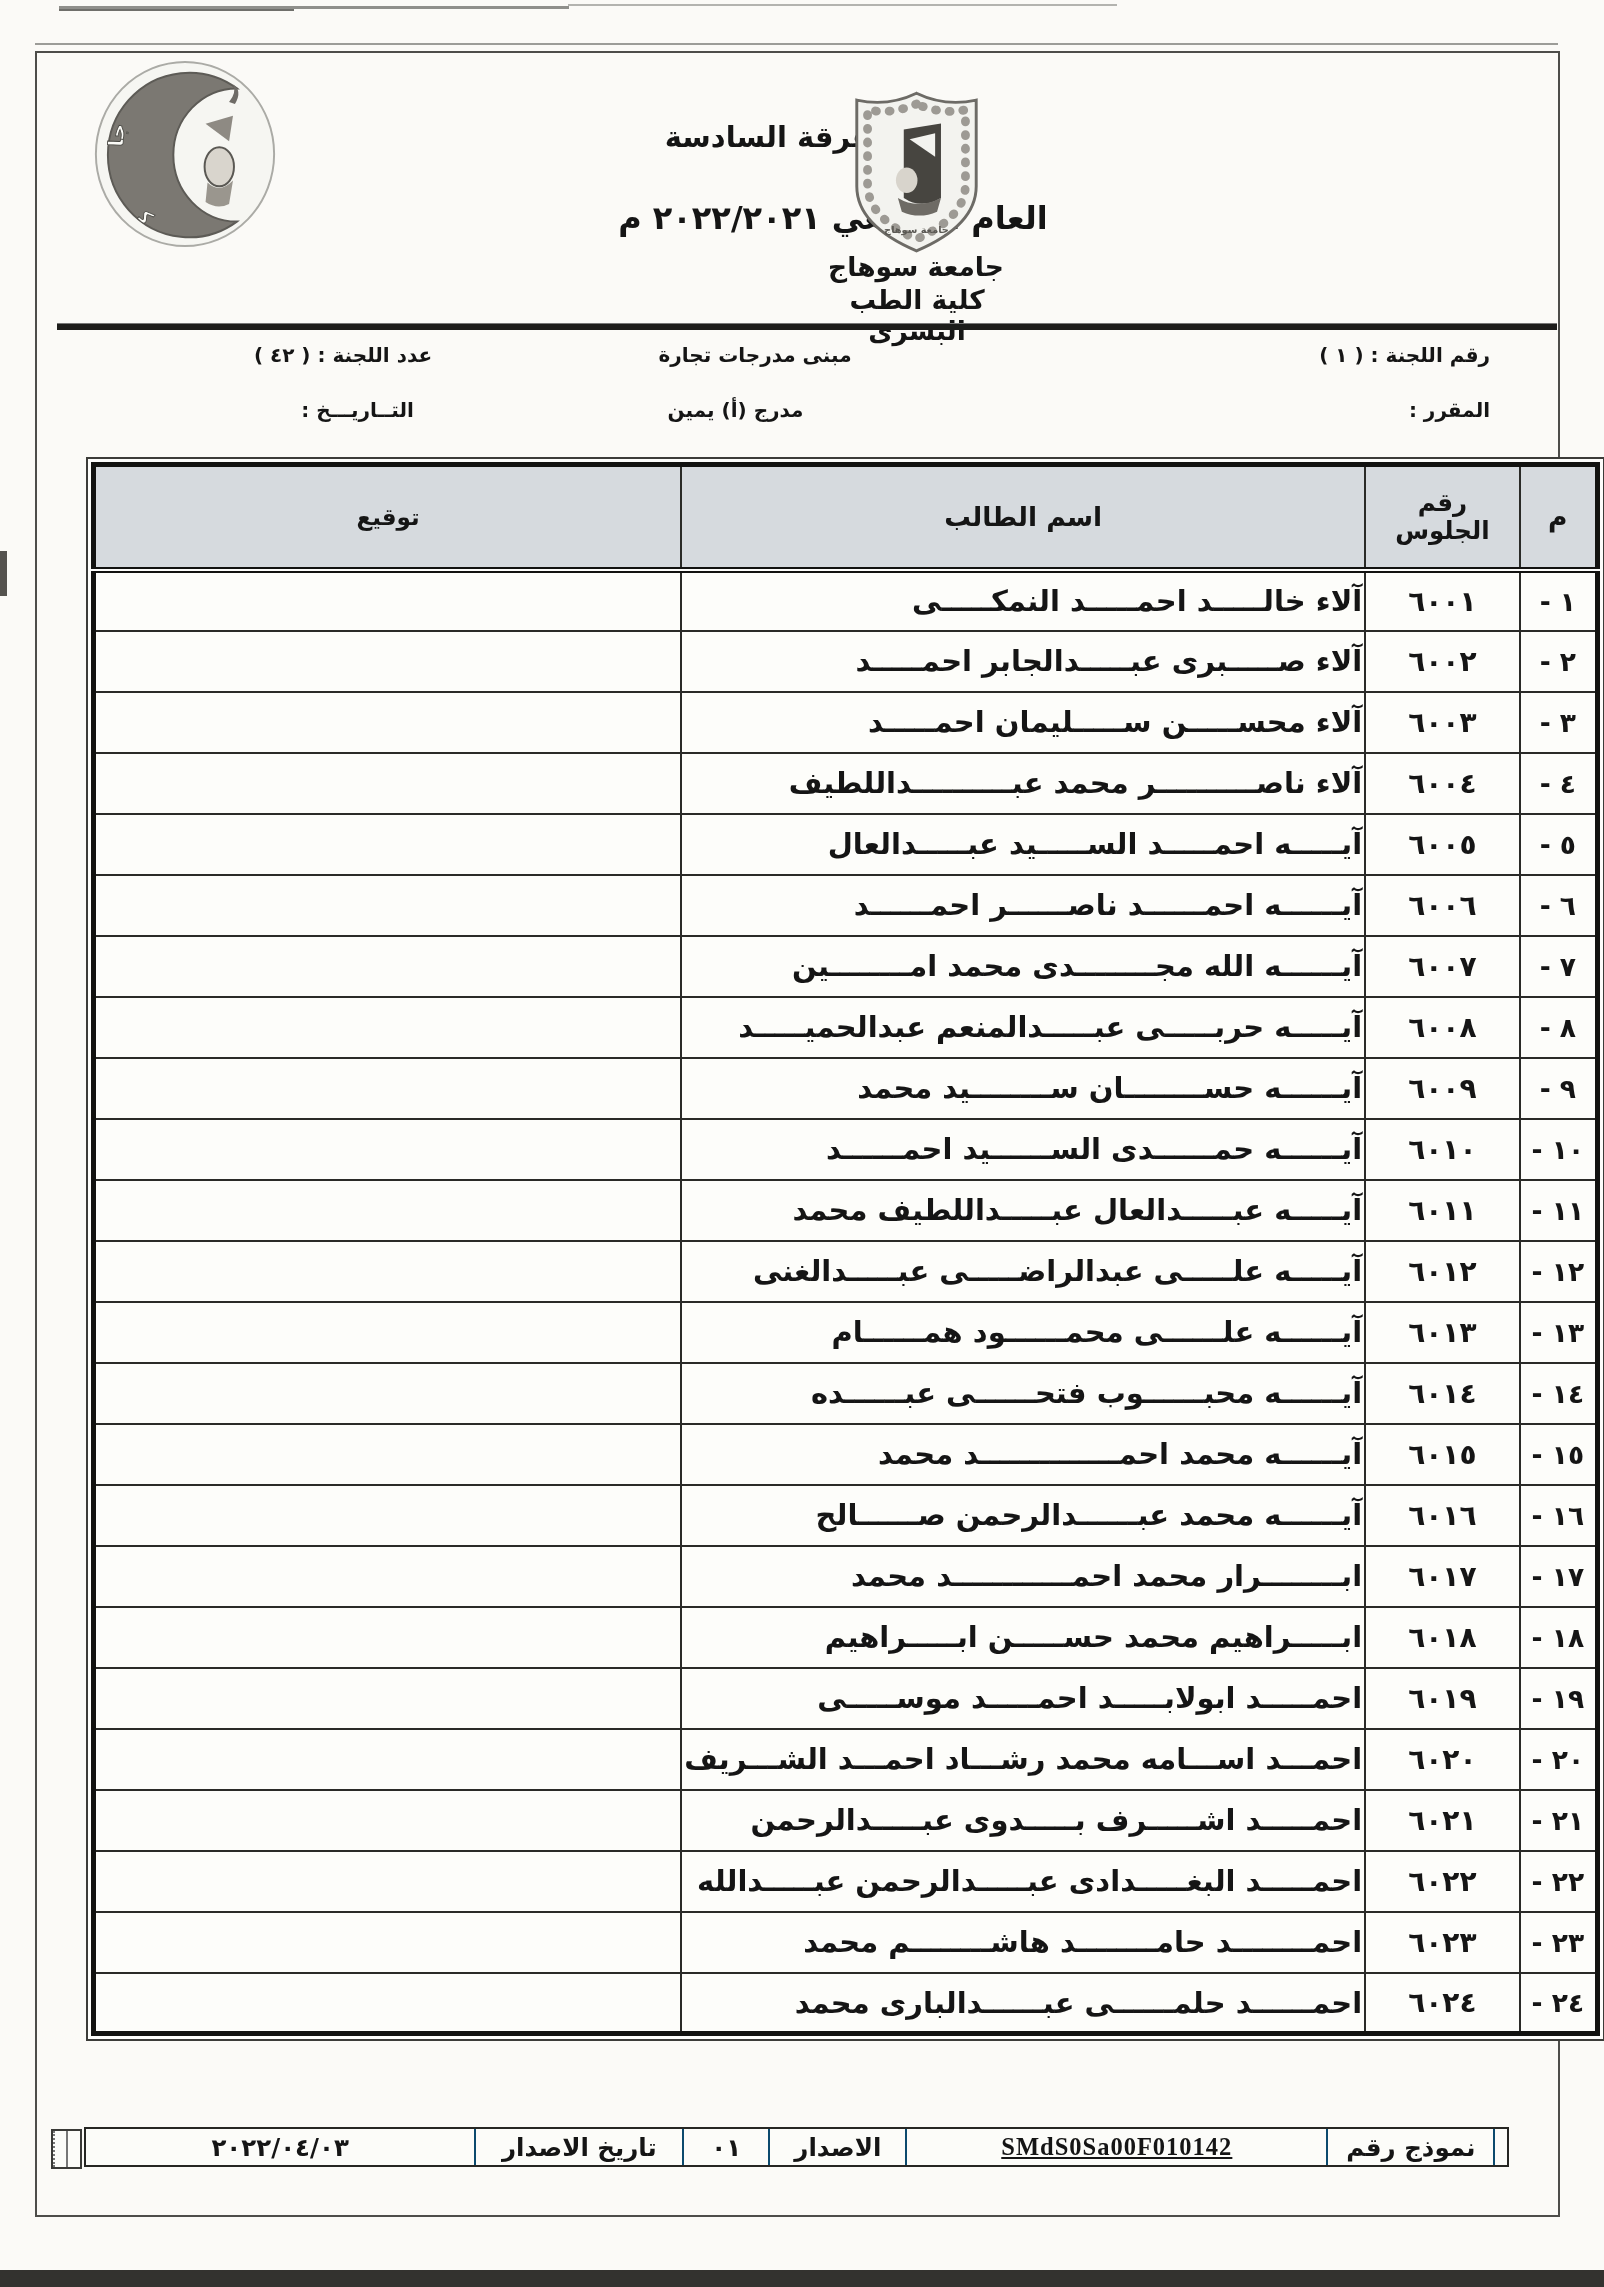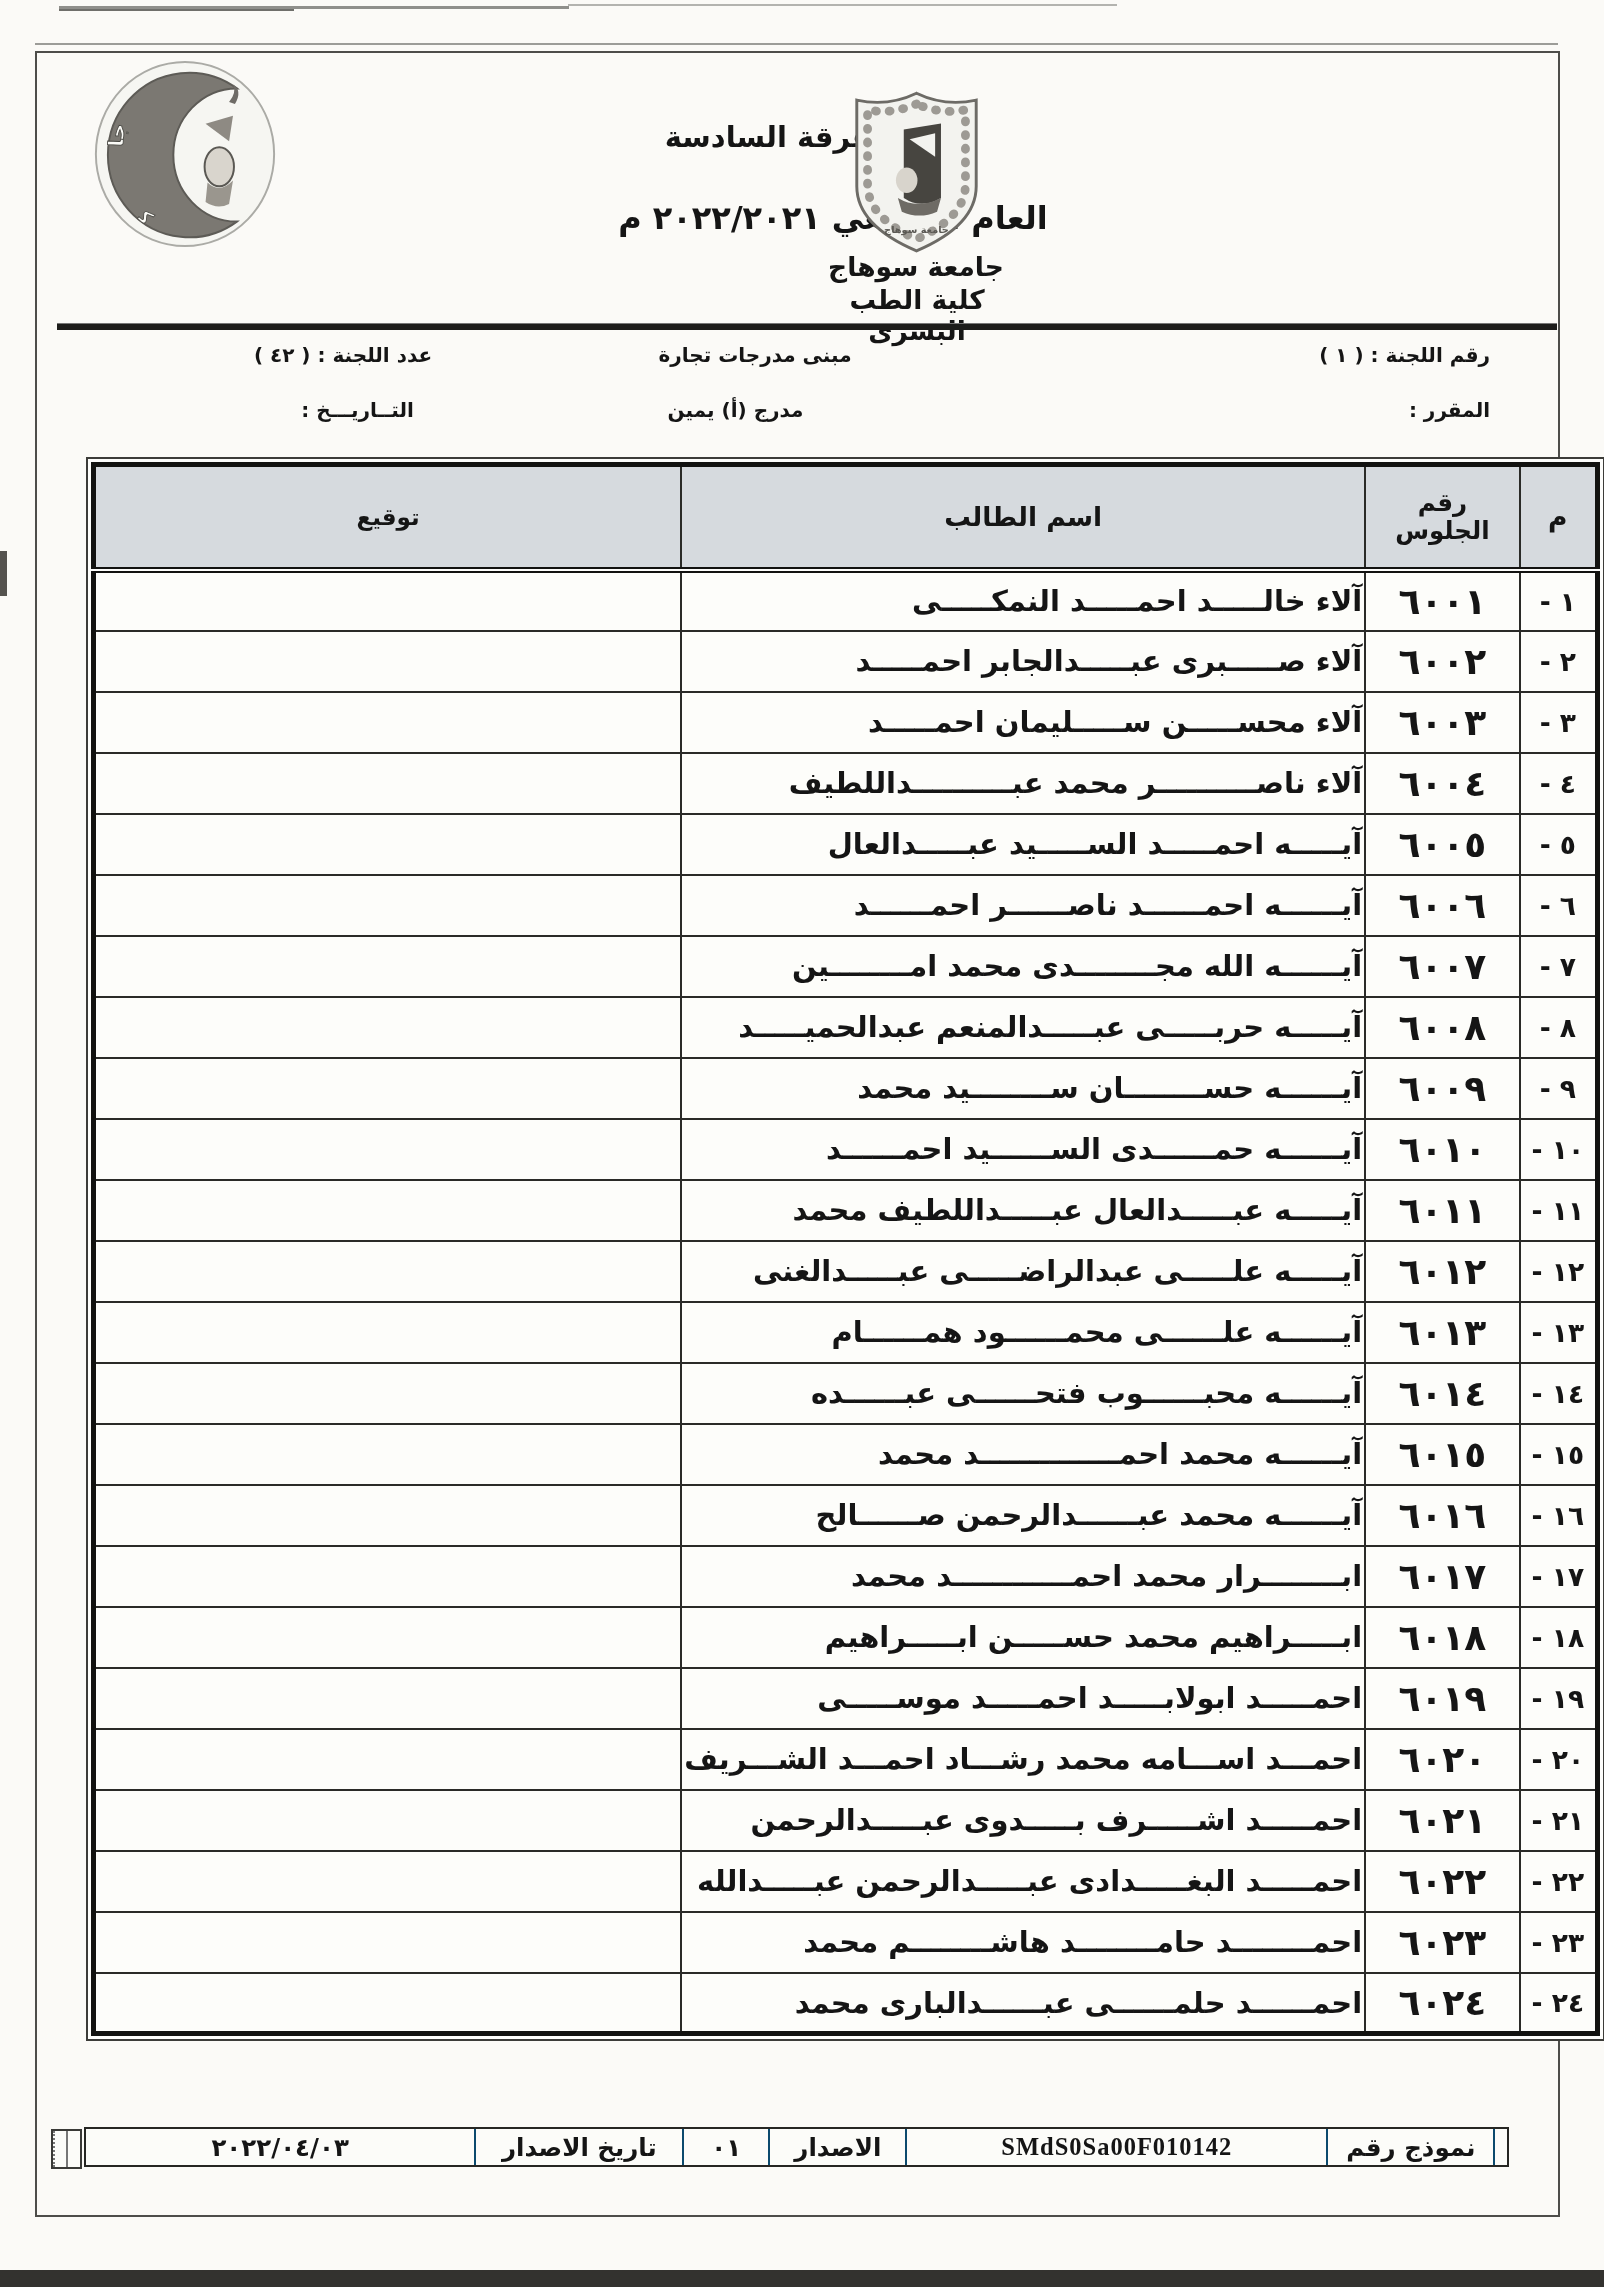--- a/index.html
+++ b/index.html
@@ -32,36 +32,36 @@
   .cmt-date{left:235px;top:398px;width:245px;text-align:center;}
   
   #table-wrap{position:absolute;left:86px;top:457px;border:2px solid #3c3c39;padding:2.9px;background:#fdfdfb;}
   table{border-collapse:collapse;direction:rtl;table-layout:fixed;}
   table{border:5.9px solid #121210;}
   th,td{border:2px solid #2a2a27;overflow:hidden;}
   thead th{background:#d6dade;height:98px;font-weight:bold;border-bottom:6.9px double #121210;}
   th.col-idx,td.col-idx{width:73px;text-align:center;font-size:26.5px;font-weight:bold;}
   th.col-seat,td.col-seat{width:151px;text-align:center;font-weight:bold;}
   th.col-seat{font-size:24.5px;line-height:1.15;white-space:pre-line;}
-  td.col-seat{font-size:36px;letter-spacing:8.8px;}
+  td.col-seat{font-size:28px;letter-spacing:8.8px;}
   th.col-name{font-size:26.5px;}
   td.col-name{width:580px;text-align:right;padding:0 2px;font-size:29px;font-weight:bold;white-space:nowrap;}
   th.col-sign{width:588px;font-size:23px;}
   td.col-sign{width:588px;}
   tbody tr{height:61px;background:#fdfdfa;}
   
   #footer-corner{position:absolute;left:51px;top:2129px;width:27.4px;height:36px;border:2px solid #3a3a37;background:#fcfcf9;}
   #footer-corner .dotted{position:absolute;left:0;top:0;width:10.8px;height:100%;border-left:2.9px dotted #777;border-right:2px solid #777;}
   #footer-bar{position:absolute;left:84px;top:2127px;width:1425px;height:40px;border:2.9px solid #262623;
     display:flex;direction:rtl;background:#fcfcf9;box-sizing:border-box;}
   #footer-bar .cell{border-left:2px solid #0c4a6e;display:flex;align-items:center;justify-content:center;
     font-size:24.5px;font-weight:bold;white-space:nowrap;box-sizing:border-box;}
   .f-sliver{width:13.7px;border-left:2px solid #262623;}
   .f-form{width:167px;}
-  .f-code{width:421px;direction:ltr;font-family:"Liberation Serif",serif;font-size:27.4px;letter-spacing:1px;}
+  .f-code{width:421px;direction:ltr;font-family:"Liberation Serif",serif;font-size:27.4px;letter-spacing:1px;text-decoration:underline;}
   .f-verlbl{width:137px;}
   .f-ver{width:86px;}
   .f-datelbl{width:208px;}
   .f-date{flex:1;border-left:none !important;}
   
   #seal-svg{position:absolute;left:90px;top:57px;}
   #shield-svg{position:absolute;left:847px;top:88px;}
 </style>
 </head>
 <body>

